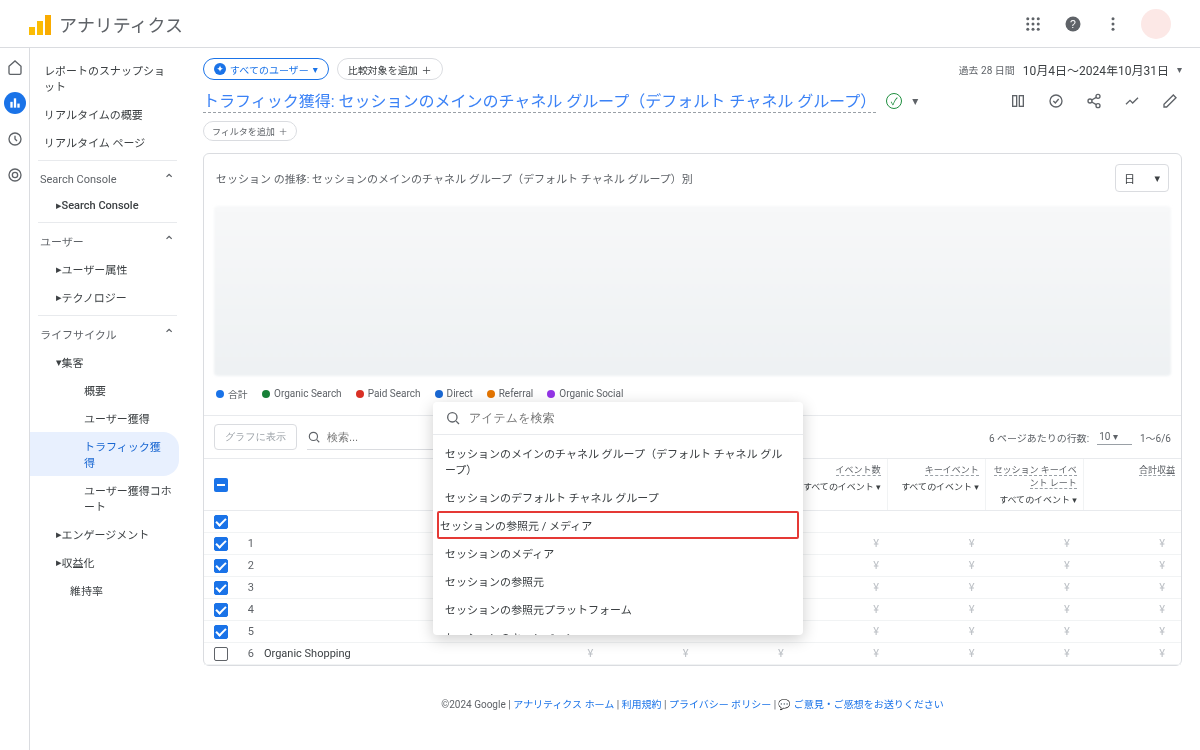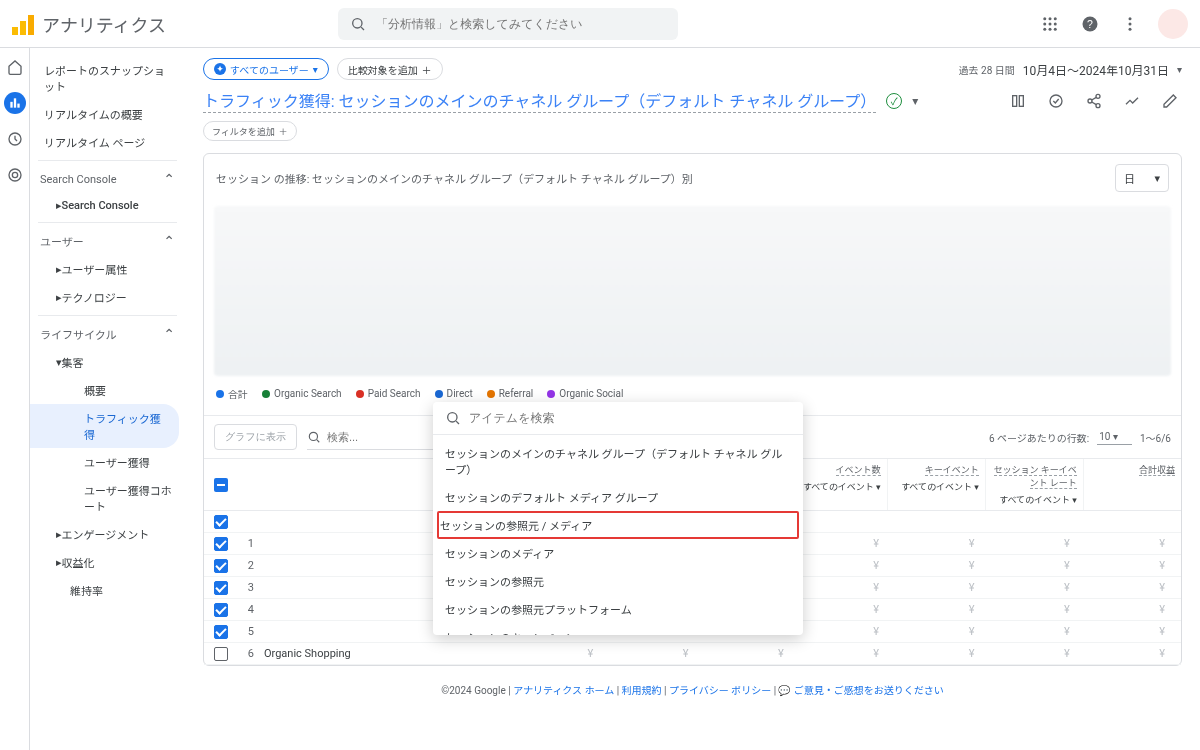--- a/index.html
+++ b/index.html
@@ -1,17 +1,17 @@
 <!DOCTYPE html>
 <html><head>
 <meta charset="utf-8">
 <style>
 * { box-sizing: border-box; margin: 0; padding: 0; }
 body { font-family: Roboto, "Noto Sans JP", Arial, sans-serif; font-size: 12px; color: #3c4043; background: #fff; overflow: hidden; }
-.topbar { height: 48px; display: flex; align-items: center; padding: 0 12px; border-bottom: 1px solid #dadce0; gap: 12px; }
+.topbar { height: 48px; display: flex; align-items: center; padding: 0 29px; border-bottom: 1px solid #dadce0; gap: 12px; }
 .logo { display: flex; align-items: center; gap: 8px; font-size: 18px; color: #5f6368; }
 .logo-icon { width: 22px; height: 22px; display: flex; align-items: flex-end; gap: 2px; }
 .logo-icon span { display: block; width: 6px; }
 .logo-icon .b1 { height: 8px; background: #fbbc04; }
 .logo-icon .b2 { height: 14px; background: #fbbc04; }
 .logo-icon .b3 { height: 20px; background: #f9ab00; }
 .search-box { margin-left: 160px; width: 340px; height: 32px; background: #f1f3f4; border-radius: 6px; display: flex; align-items: center; padding: 0 12px; color: #5f6368; gap: 10px; }
 .search-box input { border: none; background: transparent; outline: none; flex: 1; font-size: 12px; }
 .topbar-right { margin-left: auto; display: flex; align-items: center; gap: 16px; color: #5f6368; }
 .icon-btn { width: 24px; height: 24px; display: flex; align-items: center; justify-content: center; cursor: pointer; }
@@ -81,44 +81,35 @@
 .trow .cells { flex: 1; display: flex; }
 .trow .cell { flex: 1; text-align: right; color: #bdc1c6; padding-right: 6px; }
 
 .dropdown { position: absolute; left: 248px; top: 354px; width: 370px; background: #fff; border-radius: 4px; box-shadow: 0 4px 16px rgba(0,0,0,.2); z-index: 50; overflow: hidden; }
 .dd-search { display: flex; align-items: center; gap: 8px; padding: 8px 12px; border-bottom: 1px solid #e8eaed; color: #5f6368; }
 .dd-search input { border: none; outline: none; flex: 1; font-size: 12px; }
 .dd-list { max-height: 200px; padding: 4px 0; }
 .dd-item { padding: 6px 12px; font-size: 11px; cursor: pointer; }
 .dd-item.highlight { border: 2px solid #e53935; border-radius: 2px; margin: 0 4px; padding: 4px 1px; }
 
-.footer { text-align: center; font-size: 10px; color: #5f6368; padding: 16px 0; }
+.footer { text-align: center; font-size: 10px; color: #5f6368; padding: 30px 0; }
 .footer a { color: #1a73e8; text-decoration: none; cursor: pointer; }
 svg { display: block; }
 </style>
 </head>
 <body>
 
 <div class="topbar">
   <div class="logo">
     <div class="logo-icon">
         <span class="b1"></span>
         <span class="b2"></span>
         <span class="b3"></span>
       </div>
     <span>アナリティクス</span>
-  </div>
-  <div class="search-box">
-    <span>
-      <svg width="16" height="16" viewBox="0 0 24 24" fill="none" stroke="#5f6368" stroke-width="2">
-          <circle cx="11" cy="11" r="7"></circle>
-          <line x1="21" y1="21" x2="16.65" y2="16.65"></line>
-        </svg>
-    </span>
-    <input placeholder="「分析情報」と検索してみてください" style="">
   </div>
   <div class="topbar-right">
     <div class="icon-btn">
       <svg width="18" height="18" viewBox="0 0 24 24" fill="#5f6368">
           <circle cx="5" cy="5" r="2"></circle>
           <circle cx="12" cy="5" r="2"></circle>
           <circle cx="19" cy="5" r="2"></circle>
           <circle cx="5" cy="12" r="2"></circle>
           <circle cx="12" cy="12" r="2"></circle>
           <circle cx="19" cy="12" r="2"></circle>
@@ -190,22 +181,22 @@
       </div>
     <div class="s-item sub">▸ <span>ユーザー属性</span></div>
     <div class="s-item sub">▸ <span>テクノロジー</span></div>
     <div class="s-divider"></div>
     <div class="s-section">
         <span>ライフサイクル</span>
         <span class="chev">⌃</span>
       </div>
     <div class="s-item sub">▾ <span>集客</span></div>
     <div class="s-item sub3">概要</div>
+    <div class="s-item sub3">ユーザー獲得</div>
     <div class="s-item sub3 active">トラフィック獲得</div>
-    <div class="s-item sub3">ユーザー獲得</div>
     <div class="s-item sub3">ユーザー獲得コホート</div>
     <div class="s-item sub">▸ <span>エンゲージメント</span></div>
     <div class="s-item sub">▸ <span>収益化</span></div>
     <div class="s-item sub2">維持率</div>
   </div>
 
   <div class="main">
     <div class="chips-row">
       <div class="chip primary">
           <span class="dot">✦</span>
@@ -449,21 +440,21 @@
     <div class="dropdown">
       <div class="dd-search">
         <svg width="16" height="16" viewBox="0 0 24 24" fill="none" stroke="#5f6368" stroke-width="2">
             <circle cx="11" cy="11" r="7"></circle>
             <line x1="21" y1="21" x2="16.65" y2="16.65"></line>
           </svg>
         <input placeholder="アイテムを検索" style="">
       </div>
       <div class="dd-list" id="ddlist">
           <div class="dd-item">セッションのメインのチャネル グループ（デフォルト チャネル グループ）</div>
-          <div class="dd-item">セッションのデフォルト メディア グループ</div>
+          <div class="dd-item">セッションのデフォルト チャネル グループ</div>
           <div class="dd-item highlight">セッションの参照元 / メディア</div>
           <div class="dd-item">セッションのメディア</div>
           <div class="dd-item">セッションの参照元</div>
           <div class="dd-item">セッションの参照元プラットフォーム</div>
           <div class="dd-item">セッションのキャンペーン</div>
         </div>
     </div>
 
   </div>
 </div>

